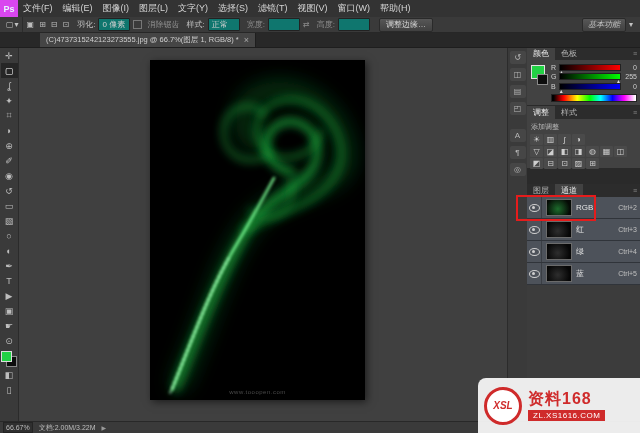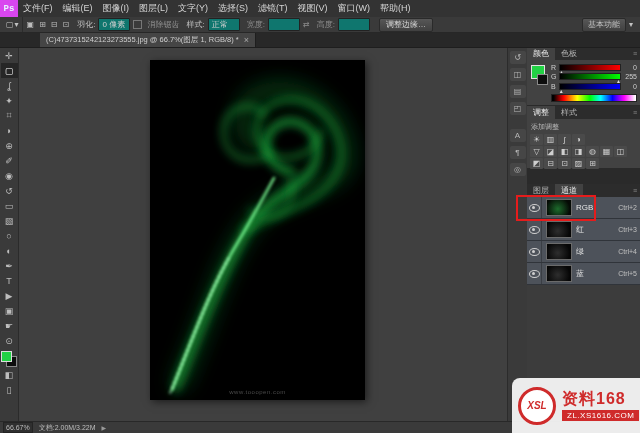--- a/index.html
+++ b/index.html
@@ -1,34 +1,34 @@
 <!DOCTYPE html>
 <html><head>
 <meta charset="utf-8">
 <style>
   html,body{margin:0;padding:0;background:#262626;}
   body{width:640px;height:433px;font-family:"Liberation Sans","DejaVu Sans",sans-serif;overflow:hidden;}
   #app{position:relative;width:640px;height:433px;background:#3f3f3f;overflow:hidden;}
 
   
   #menubar{position:absolute;left:0;top:0;width:640px;height:17px;background:#333;border-bottom:1px solid #262626;display:flex;align-items:center;z-index:5;}
-  .ps-logo{width:18px;height:17px;background:#d946ef;color:#e8f4ff;font-size:9px;font-weight:bold;display:flex;align-items:center;justify-content:center;font-family:Liberation Mono, monospace;}
+  .ps-logo{width:18px;height:17px;background:#d946ef;color:#e8f4ff;font-size:9px;font-weight:bold;display:flex;align-items:center;justify-content:center;}
   .menu-item{padding:0 5px;font-size:9px;color:#d4d4d4;line-height:17px;white-space:nowrap;}
 
   
   #optionsbar{position:absolute;left:0;top:17px;width:640px;height:16px;background:#3a3a3a;border-bottom:1px solid #272727;display:flex;align-items:center;gap:3px;padding:0 3px;font-size:8px;color:#c2c2c2;box-sizing:border-box;z-index:5;}
   .tool-preset{display:flex;align-items:center;gap:1px;padding:0 3px;border-right:1px solid #2c2c2c;height:100%;}
   .mode-icon{font-size:8px;color:#bdbdbd;padding:0 1px;}
   .opt-label{margin-left:4px;white-space:nowrap;}
   .opt-field{background:#0f766e;border:1px solid #222;border-radius:1px;padding:0 3px;height:11px;line-height:11px;min-width:24px;color:#cfcfcf;white-space:nowrap;}
   .checkbox{width:7px;height:7px;border:1px solid #777;background:#3a3a3a;display:inline-block;margin-right:2px;}
   .dim{color:#8d8d8d;}
   .refine-btn{margin-left:6px;padding:0 6px;height:12px;line-height:12px;background:linear-gradient(#575757,#404040);border:1px solid #2a2a2a;border-radius:2px;color:#d6d6d6;white-space:nowrap;}
   .workspace{margin-left:auto;display:flex;align-items:center;gap:3px;padding-right:4px;}
-  .ws-btn{padding:0 5px;height:12px;line-height:12px;background:linear-gradient(#575757,#404040);border:1px solid #2a2a2a;border-radius:2px;white-space:nowrap;}
+  .ws-btn{padding:0 5px;height:12px;line-height:12px;background:linear-gradient(#575757,#404040);border:1px solid #2a2a2a;border-radius:2px;white-space:nowrap;font-style:italic;}
 
   
   #tabbar{position:absolute;left:0;top:33px;width:640px;height:14px;background:#282828;border-bottom:1px solid #1e1e1e;display:flex;align-items:flex-end;z-index:5;padding-left:21px;}
   .doc-tab{margin-left:19px;height:14px;background:#454545;border-right:1px solid #1e1e1e;display:flex;align-items:center;gap:5px;padding:0 6px;font-size:7.5px;color:#cfcfcf;white-space:nowrap;}
   .tab-close{color:#a8a8a8;font-size:9px;}
 
   
   #toolbar{position:absolute;left:0;top:47px;width:19px;height:374px;background:#3a3a3a;border-right:1px solid #2b2b2b;display:flex;flex-direction:column;align-items:center;padding-top:1px;box-sizing:border-box;z-index:4;}
   .tool{width:17px;height:15px;display:flex;align-items:center;justify-content:center;font-size:9px;color:#bdbdbd;}
   .tool.active{background:#262626;color:#fff;}
@@ -91,21 +91,21 @@
   .chkey{padding-right:3px;font-size:7px;color:#c0c0c0;white-space:nowrap;}
   .anno{position:absolute;left:-11px;top:-2px;width:76px;height:22px;border:2px solid #e51c1c;pointer-events:none;z-index:40;}
   .chfooter{position:absolute;left:0;bottom:0;width:100%;height:13px;background:#383838;border-top:1px solid #2a2a2a;display:flex;align-items:center;justify-content:flex-end;gap:6px;padding-right:6px;box-sizing:border-box;font-size:8px;color:#9a9a9a;}
 
   
   #statusbar{position:absolute;left:0;top:421px;width:640px;height:12px;background:#3a3a3a;border-top:1px solid #282828;display:flex;align-items:center;gap:6px;padding-left:3px;font-size:7px;color:#bdbdbd;box-sizing:border-box;z-index:5;}
   .zoom-field{background:#2f2f2f;border:1px solid #242424;padding:0 2px;height:9px;line-height:9px;}
   .status-arrow{font-size:6px;color:#9a9a9a;}
 
   
-  #watermark{position:absolute;right:0;bottom:0;width:128px;height:55px;background:rgba(250,250,250,.93);z-index:60;display:flex;align-items:center;gap:6px;padding:4px 6px;box-sizing:border-box;border-top-left-radius:8px;}
+  #watermark{position:absolute;right:0;bottom:0;width:162px;height:55px;background:rgba(250,250,250,.93);z-index:60;display:flex;align-items:center;gap:6px;padding:4px 6px;box-sizing:border-box;border-top-left-radius:8px;}
   .wm-circle{width:32px;height:32px;border:3px solid #cf2b2b;border-radius:50%;display:flex;align-items:center;justify-content:center;color:#cf2b2b;font-style:italic;font-weight:bold;font-size:10px;background:#fff;flex-shrink:0;}
   .wm-col{display:flex;flex-direction:column;align-items:flex-start;gap:3px;}
   .wm-title{color:#cf2b2b;font-size:16px;font-weight:bold;letter-spacing:1px;line-height:1;}
   .wm-sub{background:#cf2b2b;color:#fff;font-size:8px;padding:1px 5px;letter-spacing:.5px;}
 </style>
 </head>
 <body>
 
 <div id="app">
 

